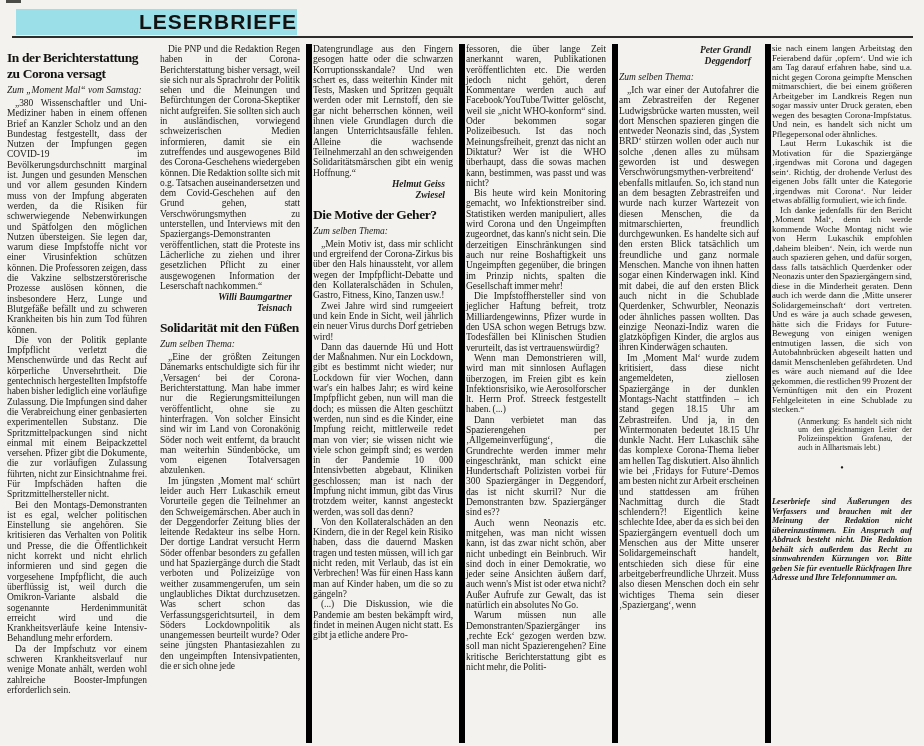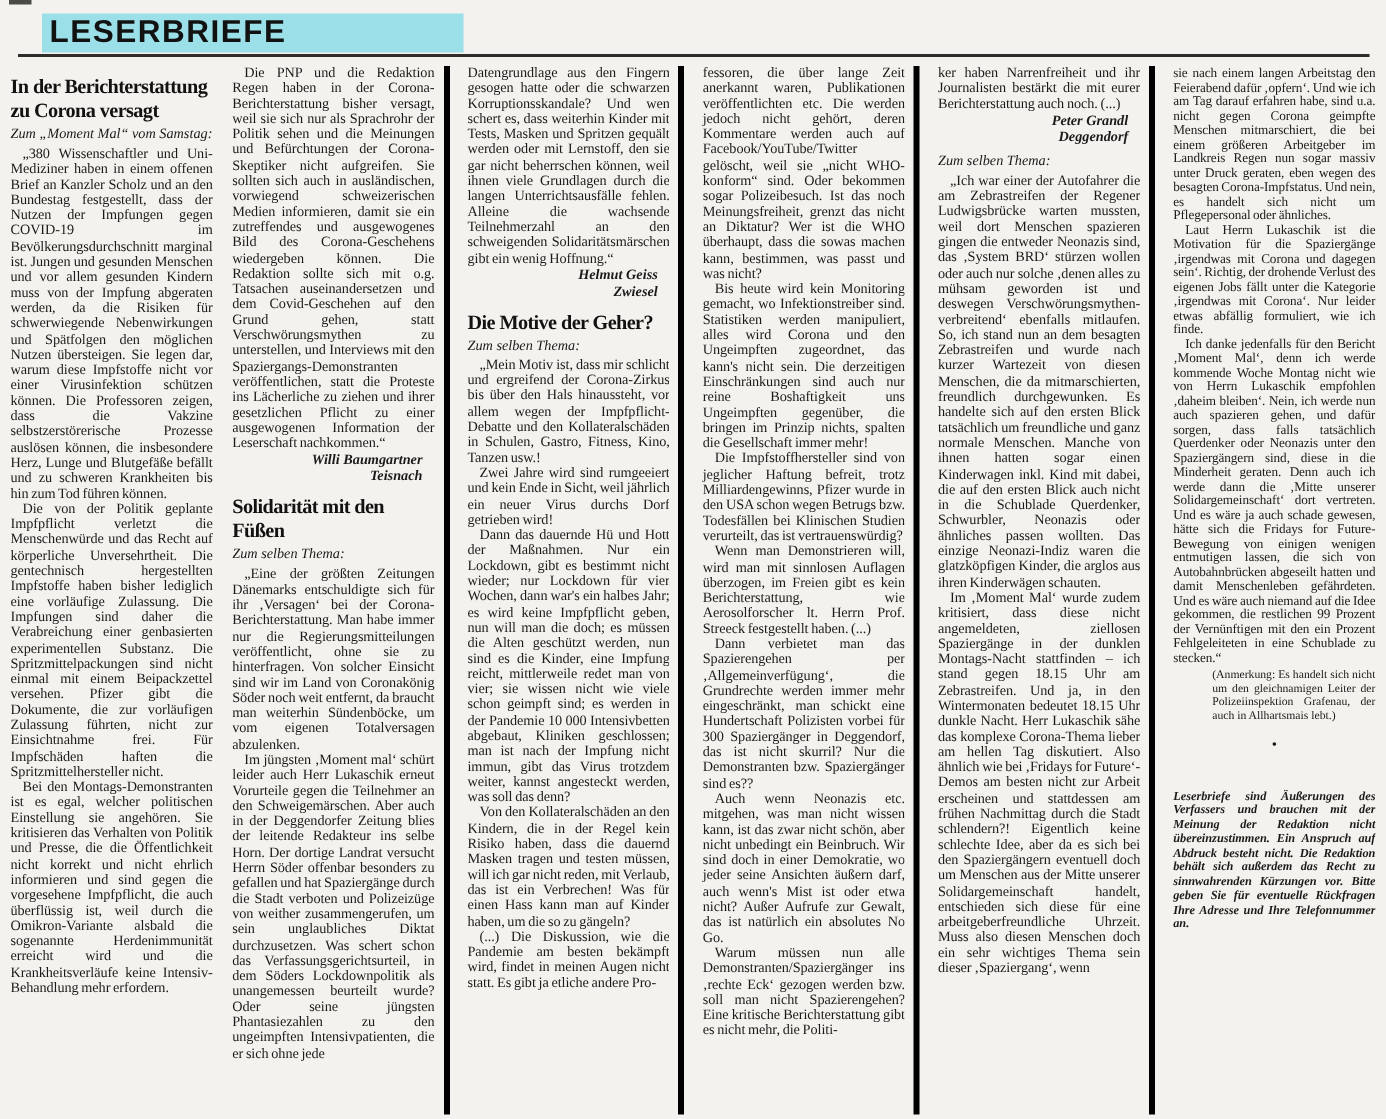--- a/index.html
+++ b/index.html
@@ -3,32 +3,32 @@
 <meta charset="utf-8">
 <style>
   html,body { margin:0; padding:0; }
   body { width:924px; height:746px; background:#e8e7e3; }
   .page {
     position:relative; width:924px; height:746px; overflow:hidden;
     background:#f3f2ee; color:#1b1a18;
     font-family:"Liberation Serif", serif;
   }
   .corner-mark { position:absolute; top:0; left:6px; width:15px; height:3px; background:#4a4a46; }
-  .masthead { position:absolute; top:9px; left:28px; }
+  .masthead { position:absolute; top:9px; left:16px;text-align:right; }
   .section-label {
     display:inline-block; box-sizing:border-box; width:281px; height:26px;
     background:#9bdfe9; color:#121212;
     font-family:"Liberation Sans", sans-serif; font-weight:bold;
     font-size:21px; line-height:26px; letter-spacing:1px; padding-left:5px;
   }
   .header-rule { position:absolute; top:36px; left:12px; width:901px; height:2px; background:#2e2d2b; }
   .cols { position:absolute; top:44px; left:7px; width:910px; height:699px; display:flex; }
   .col { width:140px; height:100%; overflow:hidden; }
   .col + .col { margin-left:13px; }
-  .col.ruled { border-left:4px solid #000000; padding-left:12px; margin-left:6px; }
+  .col.ruled { border-left:6px solid #000000; padding-left:1px; margin-left:6px; }
   .b-headline {
     font-weight:bold; font-size:13.5px; line-height:16px;
     letter-spacing:-0.4px; margin:6px 0 3px; color:#131210;
   }
   .b-subhead { font-style:italic; font-size:9.5px; line-height:11px; margin:0 0 2px; }
   .b-para, .b-cont {
     font-size:9.5px; line-height:10.3px; text-align:justify;
     word-spacing:-0.5px; letter-spacing:-0.05px;
     hyphens:auto; -webkit-hyphens:auto;
   }
@@ -54,20 +54,21 @@
     <div class="section-label" style="background: rgb(155, 223, 233);">LESERBRIEFE</div>
   </div>
   <div class="header-rule"></div>
   <div class="cols" id="cols">
       <div class="col">
         <div class="b-headline">In der Berichterstattung zu Corona versagt</div>
         <div class="b-subhead">Zum „Moment Mal“ vom Samstag:</div>
         <div class="b-para">„380 Wissenschaftler und Uni-Mediziner haben in einem offenen Brief an Kanzler Scholz und an den Bundestag festgestellt, dass der Nutzen der Impfungen gegen COVID-19 im Bevölkerungsdurchschnitt marginal ist. Jungen und gesunden Menschen und vor allem gesunden Kindern muss von der Impfung abgeraten werden, da die Risiken für schwerwiegende Nebenwirkungen und Spätfolgen den möglichen Nutzen übersteigen. Sie legen dar, warum diese Impfstoffe nicht vor einer Virusinfektion schützen können. Die Professoren zeigen, dass die Vakzine selbstzerstörerische Prozesse auslösen können, die insbesondere Herz, Lunge und Blutgefäße befällt und zu schweren Krankheiten bis hin zum Tod führen können.</div>
         <div class="b-para">Die von der Politik geplante Impfpflicht verletzt die Menschenwürde und das Recht auf körperliche Unversehrtheit. Die gentechnisch hergestellten Impfstoffe haben bisher lediglich eine vorläufige Zulassung. Die Impfungen sind daher die Verabreichung einer genbasierten experimentellen Substanz. Die Spritzmittelpackungen sind nicht einmal mit einem Beipackzettel versehen. Pfizer gibt die Dokumente, die zur vorläufigen Zulassung führten, nicht zur Einsichtnahme frei. Für Impfschäden haften die Spritzmittelhersteller nicht.</div>
         <div class="b-para">Bei den Montags-Demonstranten ist es egal, welcher politischen Einstellung sie angehören. Sie kritisieren das Verhalten von Politik und Presse, die die Öffentlichkeit nicht korrekt und nicht ehrlich informieren und sind gegen die vorgesehene Impfpflicht, die auch überflüssig ist, weil durch die Omikron-Variante alsbald die sogenannte Herdenimmunität erreicht wird und die Krankheitsverläufe keine Intensiv-Behandlung mehr erfordern.</div>
+        <div class="b-para">Da der Impfschutz vor einem schweren Krankheitsverlauf nur wenige Monate anhält, werden wohl zahlreiche Booster-Impfungen erforderlich sein.</div>
       </div>
       <div class="col">
         <div class="b-para">Die PNP und die Redaktion Regen haben in der Corona-Berichterstattung bisher versagt, weil sie sich nur als Sprachrohr der Politik sehen und die Meinungen und Befürchtungen der Corona-Skeptiker nicht aufgreifen. Sie sollten sich auch in ausländischen, vorwiegend schweizerischen Medien informieren, damit sie ein zutreffendes und ausgewogenes Bild des Corona-Geschehens wiedergeben können. Die Redaktion sollte sich mit o.g. Tatsachen auseinandersetzen und dem Covid-Geschehen auf den Grund gehen, statt Verschwörungsmythen zu unterstellen, und Interviews mit den Spaziergangs-Demonstranten veröffentlichen, statt die Proteste ins Lächerliche zu ziehen und ihrer gesetzlichen Pflicht zu einer ausgewogenen Information der Leserschaft nachkommen.“</div>
         <div class="b-signature">
           <div>Willi Baumgartner</div>
           <div>Teisnach</div>
         </div>
         <div class="b-headline">Solidarität mit den Füßen</div>
         <div class="b-subhead">Zum selben Thema:</div>
         <div class="b-para">„Eine der größten Zeitungen Dänemarks entschuldigte sich für ihr ‚Versagen‘ bei der Corona-Berichterstattung. Man habe immer nur die Regierungsmitteilungen veröffentlicht, ohne sie zu hinterfragen. Von solcher Einsicht sind wir im Land von Coronakönig Söder noch weit entfernt, da braucht man weiterhin Sündenböcke, um vom eigenen Totalversagen abzulenken.</div>
@@ -84,27 +85,26 @@
         <div class="b-para">„Mein Motiv ist, dass mir schlicht und ergreifend der Corona-Zirkus bis über den Hals hinaussteht, vor allem wegen der Impfpflicht-Debatte und den Kollateralschäden in Schulen, Gastro, Fitness, Kino, Tanzen usw.!</div>
         <div class="b-para">Zwei Jahre wird sind rumgeeiert und kein Ende in Sicht, weil jährlich ein neuer Virus durchs Dorf getrieben wird!</div>
         <div class="b-para">Dann das dauernde Hü und Hott der Maßnahmen. Nur ein Lockdown, gibt es bestimmt nicht wieder; nur Lockdown für vier Wochen, dann war's ein halbes Jahr; es wird keine Impfpflicht geben, nun will man die doch; es müssen die Alten geschützt werden, nun sind es die Kinder, eine Impfung reicht, mittlerweile redet man von vier; sie wissen nicht wie viele schon geimpft sind; es werden in der Pandemie 10 000 Intensivbetten abgebaut, Kliniken geschlossen; man ist nach der Impfung nicht immun, gibt das Virus trotzdem weiter, kannst angesteckt werden, was soll das denn?</div>
         <div class="b-para">Von den Kollateralschäden an den Kindern, die in der Regel kein Risiko haben, dass die dauernd Masken tragen und testen müssen, will ich gar nicht reden, mit Verlaub, das ist ein Verbrechen! Was für einen Hass kann man auf Kinder haben, um die so zu gängeln?</div>
         <div class="b-para">(...) Die Diskussion, wie die Pandemie am besten bekämpft wird, findet in meinen Augen nicht statt. Es gibt ja etliche andere Pro-</div>
       </div>
       <div class="col ruled">
         <div class="b-cont">fessoren, die über lange Zeit anerkannt waren, Publikationen veröffentlichten etc. Die werden jedoch nicht gehört, deren Kommentare werden auch auf Facebook/YouTube/Twitter gelöscht, weil sie „nicht WHO-konform“ sind. Oder bekommen sogar Polizeibesuch. Ist das noch Meinungsfreiheit, grenzt das nicht an Diktatur? Wer ist die WHO überhaupt, dass die sowas machen kann, bestimmen, was passt und was nicht?</div>
         <div class="b-para">Bis heute wird kein Monitoring gemacht, wo Infektionstreiber sind. Statistiken werden manipuliert, alles wird Corona und den Ungeimpften zugeordnet, das kann's nicht sein. Die derzeitigen Einschränkungen sind auch nur reine Boshaftigkeit uns Ungeimpften gegenüber, die bringen im Prinzip nichts, spalten die Gesellschaft immer mehr!</div>
         <div class="b-para">Die Impfstoffhersteller sind von jeglicher Haftung befreit, trotz Milliardengewinns, Pfizer wurde in den USA schon wegen Betrugs bzw. Todesfällen bei Klinischen Studien verurteilt, das ist vertrauenswürdig?</div>
-        <div class="b-para">Wenn man Demonstrieren will, wird man mit sinnlosen Auflagen überzogen, im Freien gibt es kein Berichterstattung, wie Aerosolforscher lt. Herrn Prof. Streeck festgestellt haben. (...)</div>
+        <div class="b-para">Wenn man Demonstrieren will, wird man mit sinnlosen Auflagen überzogen, im Freien gibt es kein Infektionsrisiko, wie Aerosolforscher lt. Herrn Prof. Streeck festgestellt haben. (...)</div>
         <div class="b-para">Dann verbietet man das Spazierengehen per ‚Allgemeinverfügung‘, die Grundrechte werden immer mehr eingeschränkt, man schickt eine Hundertschaft Polizisten vorbei für 300 Spaziergänger in Deggendorf, das ist nicht skurril? Nur die Demonstranten bzw. Spaziergänger sind es??</div>
         <div class="b-para">Auch wenn Neonazis etc. mitgehen, was man nicht wissen kann, ist das zwar nicht schön, aber nicht unbedingt ein Beinbruch. Wir sind doch in einer Demokratie, wo jeder seine Ansichten äußern darf, auch wenn's Mist ist oder etwa nicht? Außer Aufrufe zur Gewalt, das ist natürlich ein absolutes No Go.</div>
         <div class="b-para">Warum müssen nun alle Demonstranten/Spaziergänger ins ‚rechte Eck‘ gezogen werden bzw. soll man nicht Spazierengehen? Eine kritische Berichterstattung gibt es nicht mehr, die Politi-</div>
       </div>
       <div class="col ruled">
-        <div class="b-cont">ker haben Narrenfreiheit und ihr Journalisten bestärkt die mit eurer Berichterstattung auch noch. (...)</div>
         <div class="b-signature">
           <div>Peter Grandl</div>
           <div>Deggendorf</div>
         </div>
         <div class="b-subhead">Zum selben Thema:</div>
         <div class="b-para">„Ich war einer der Autofahrer die am Zebrastreifen der Regener Ludwigsbrücke warten mussten, weil dort Menschen spazieren gingen die entweder Neonazis sind, das ‚System BRD‘ stürzen wollen oder auch nur solche ‚denen alles zu mühsam geworden ist und deswegen Verschwörungsmythen-verbreitend‘ ebenfalls mitlaufen. So, ich stand nun an dem besagten Zebrastreifen und wurde nach kurzer Wartezeit von diesen Menschen, die da mitmarschierten, freundlich durchgewunken. Es handelte sich auf den ersten Blick tatsächlich um freundliche und ganz normale Menschen. Manche von ihnen hatten sogar einen Kinderwagen inkl. Kind mit dabei, die auf den ersten Blick auch nicht in die Schublade Querdenker, Schwurbler, Neonazis oder ähnliches passen wollten. Das einzige Neonazi-Indiz waren die glatzköpfigen Kinder, die arglos aus ihren Kinderwägen schauten.</div>
         <div class="b-para">Im ‚Moment Mal‘ wurde zudem kritisiert, dass diese nicht angemeldeten, ziellosen Spaziergänge in der dunklen Montags-Nacht stattfinden – ich stand gegen 18.15 Uhr am Zebrastreifen. Und ja, in den Wintermonaten bedeutet 18.15 Uhr dunkle Nacht. Herr Lukaschik sähe das komplexe Corona-Thema lieber am hellen Tag diskutiert. Also ähnlich wie bei ‚Fridays for Future‘-Demos am besten nicht zur Arbeit erscheinen und stattdessen am frühen Nachmittag durch die Stadt schlendern?! Eigentlich keine schlechte Idee, aber da es sich bei den Spaziergängern eventuell doch um Menschen aus der Mitte unserer Solidargemeinschaft handelt, entschieden sich diese für eine arbeitgeberfreundliche Uhrzeit. Muss also diesen Menschen doch ein sehr wichtiges Thema sein dieser ‚Spaziergang‘, wenn</div>
       </div>
       <div class="col ruled tight">
         <div class="b-cont">sie nach einem langen Arbeitstag den Feierabend dafür ‚opfern‘. Und wie ich am Tag darauf erfahren habe, sind u.a. nicht gegen Corona geimpfte Menschen mitmarschiert, die bei einem größeren Arbeitgeber im Landkreis Regen nun sogar massiv unter Druck geraten, eben wegen des besagten Corona-Impfstatus. Und nein, es handelt sich nicht um Pflegepersonal oder ähnliches.</div>

